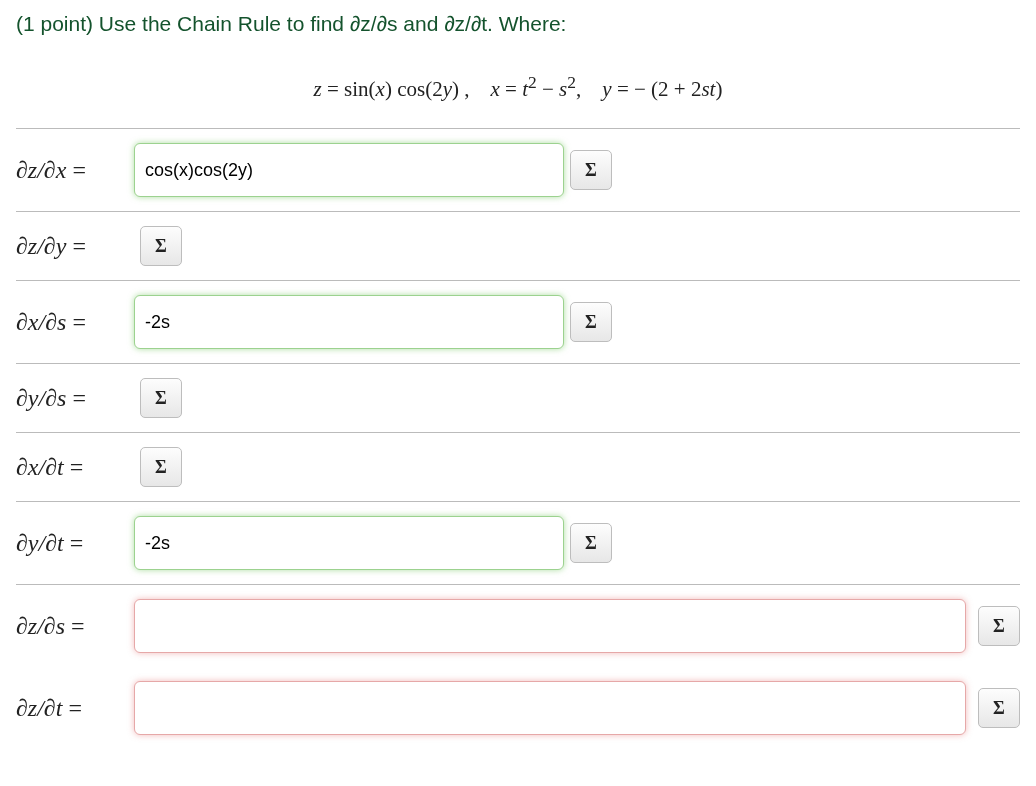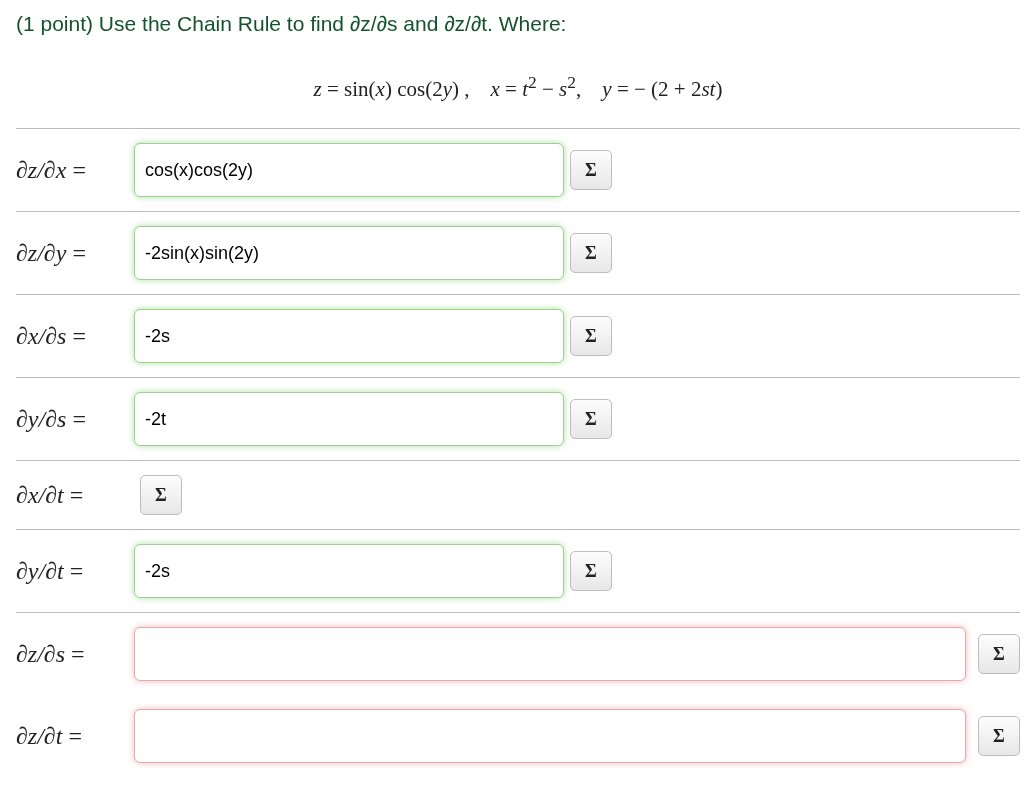--- a/index.html
+++ b/index.html
@@ -105,37 +105,35 @@
       <div class="label">∂<span>z</span>/∂<span>x</span> <span class="rm">=</span></div>
       <div class="input-wrap">
         <input type="text" class="field green short" value="cos(x)cos(2y)" style="">
         <button class="sigma-btn">Σ</button>
       </div>
     </div>
     <hr class="sep">
     <div class="row">
       <div class="label">∂<span>z</span>/∂<span>y</span> <span class="rm">=</span></div>
       <div class="input-wrap">
-        <input type="text" class="field green short" value="-2sin(x)sin(2y)" style="">
         <button class="sigma-btn">Σ</button>
       </div>
     </div>
     <hr class="sep">
     <div class="row">
       <div class="label">∂<span>x</span>/∂<span>s</span> <span class="rm">=</span></div>
       <div class="input-wrap">
         <input type="text" class="field green short" value="-2s" style="">
         <button class="sigma-btn">Σ</button>
       </div>
     </div>
     <hr class="sep">
     <div class="row">
       <div class="label">∂<span>y</span>/∂<span>s</span> <span class="rm">=</span></div>
       <div class="input-wrap">
-        <input type="text" class="field green short" value="-2t" style="">
         <button class="sigma-btn">Σ</button>
       </div>
     </div>
     <hr class="sep">
     <div class="row">
       <div class="label">∂<span>x</span>/∂<span>t</span> <span class="rm">=</span></div>
       <div class="input-wrap">
         <button class="sigma-btn">Σ</button>
       </div>
     </div>

